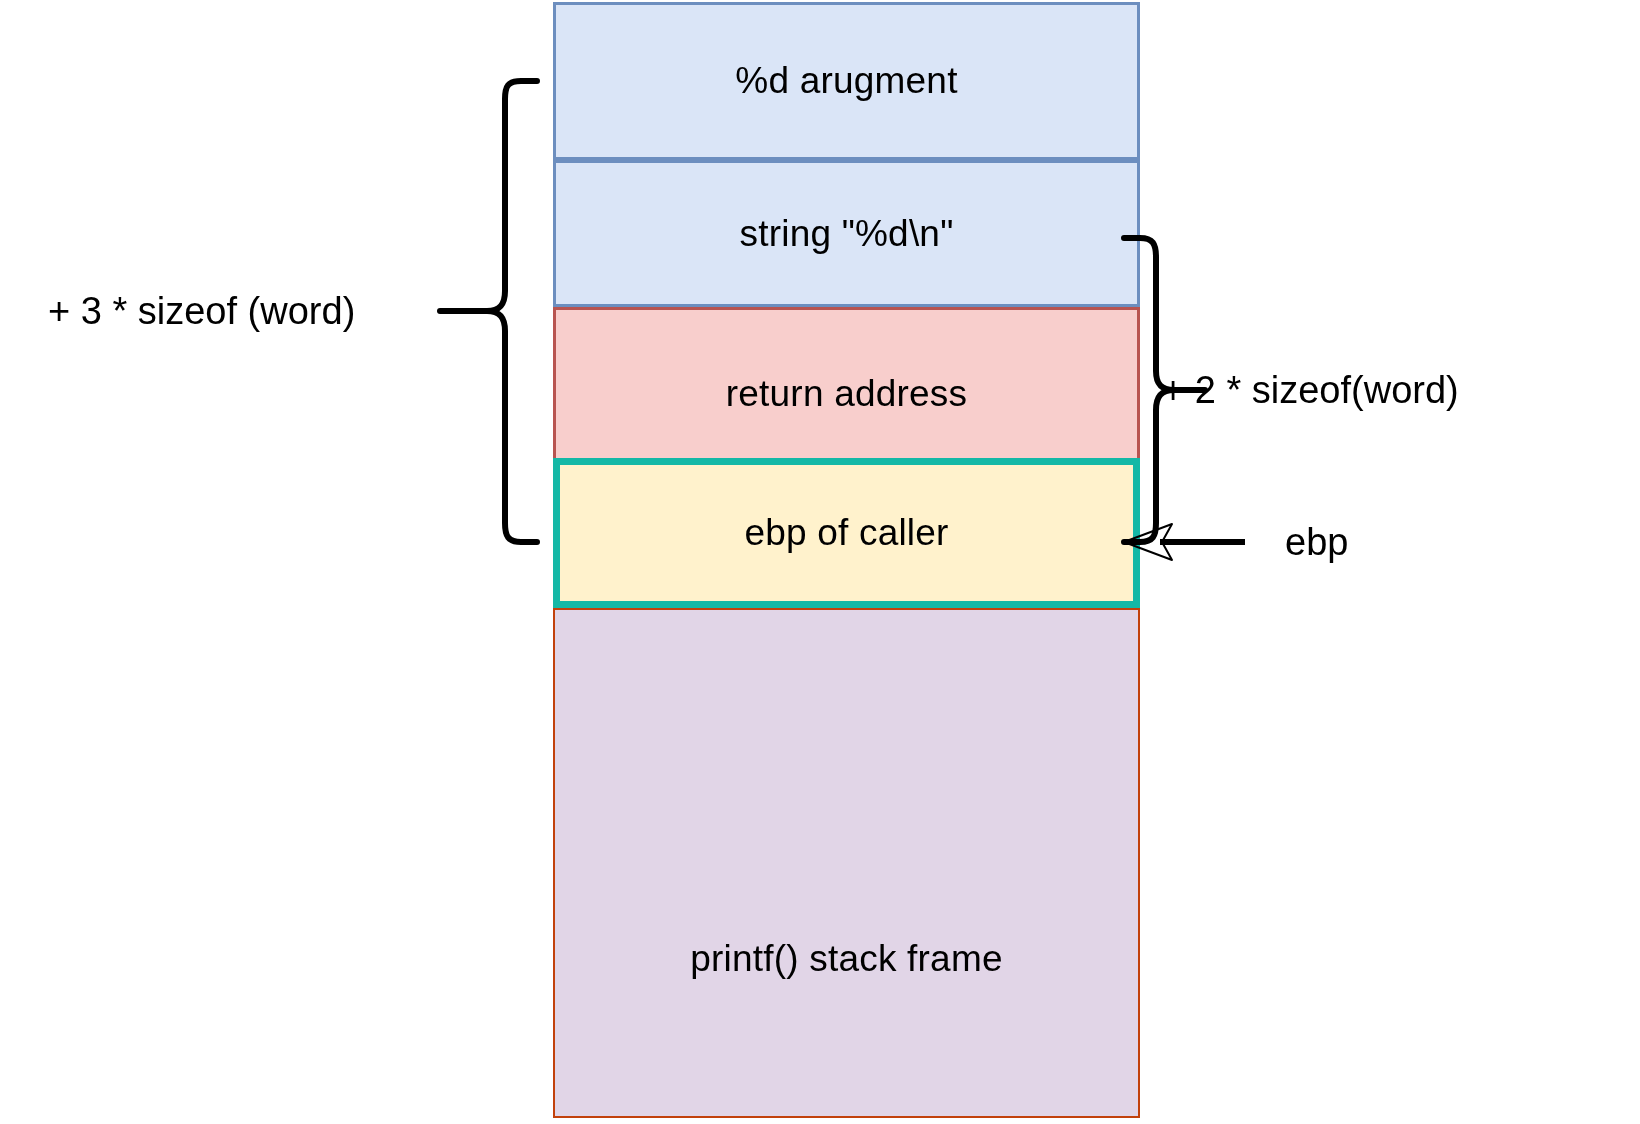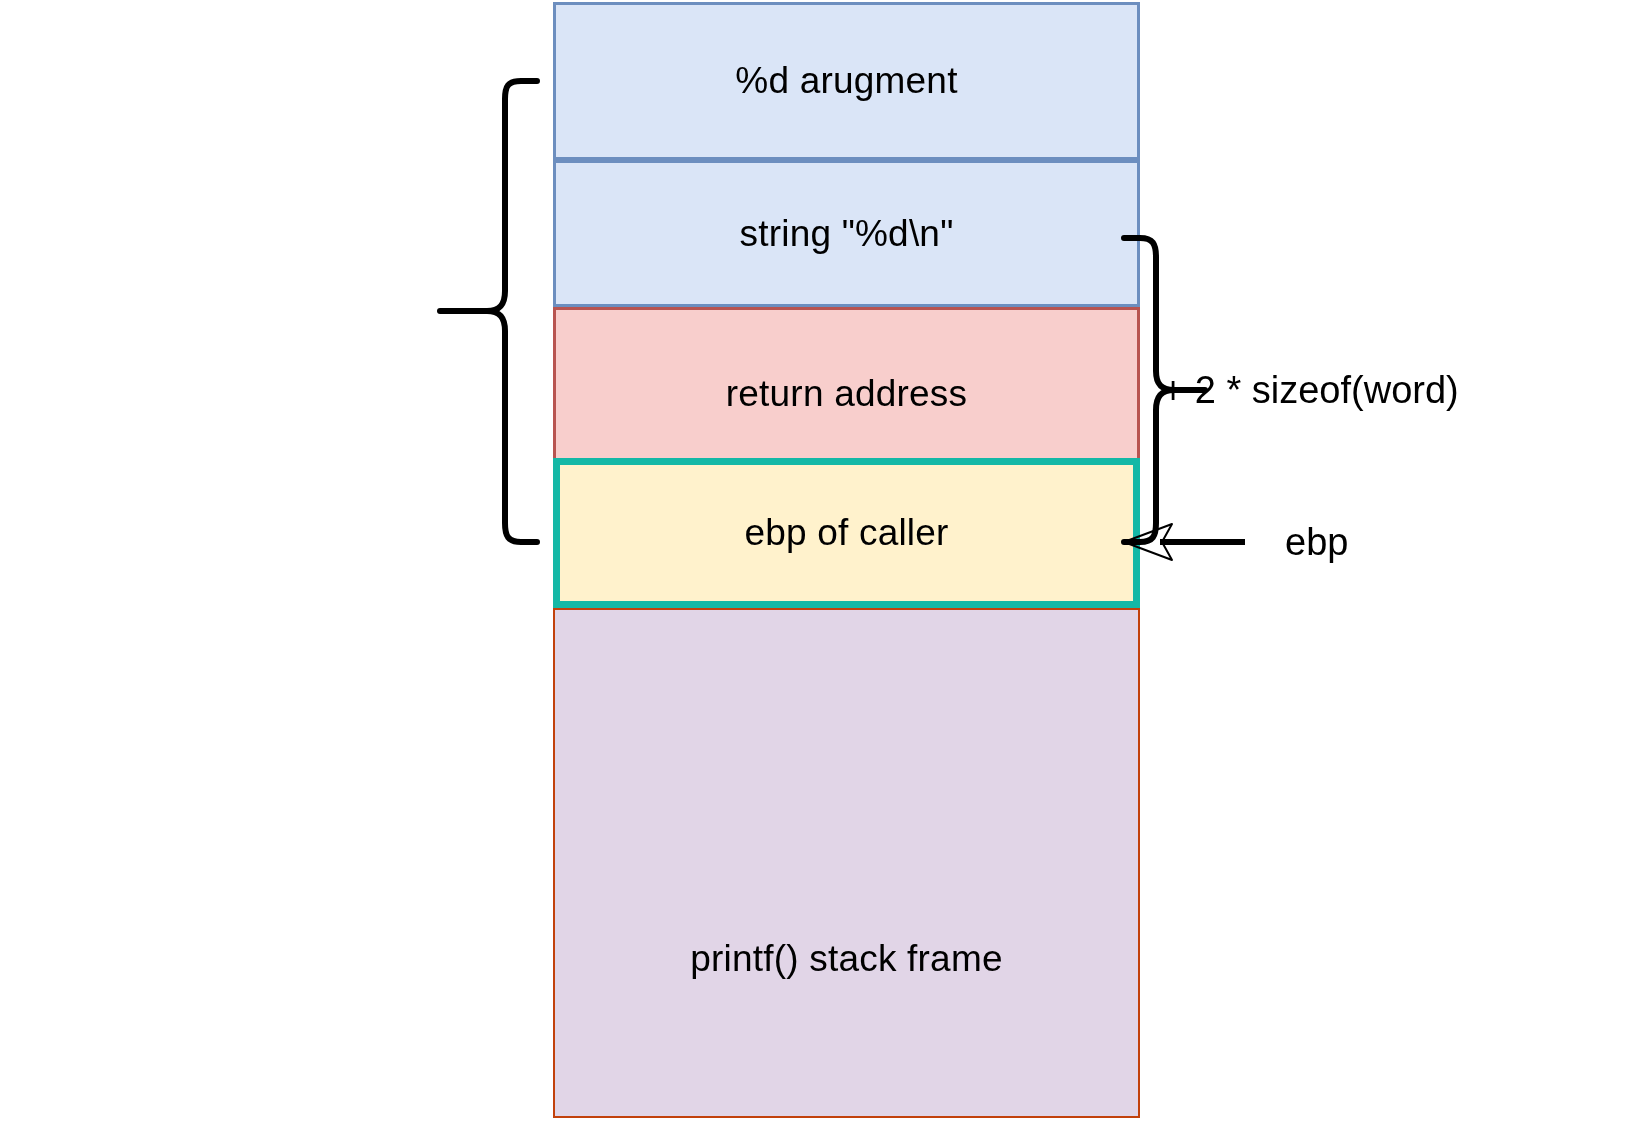--- a/index.html
+++ b/index.html
@@ -122,18 +122,19 @@
              C 1156 536 1153 542 1140 542
              L 1124 542"></path>
 
     <line x1="1174" y1="390" x2="1205" y2="390" stroke-width="6" stroke-linecap="round"></line>
 
     <line x1="1245" y1="542" x2="1160" y2="542" stroke-width="6" stroke-linecap="butt"></line>
     <path d="M 1124 542 L 1172 524 L 1162 542 L 1172 560 Z" fill="#000000" stroke="#000000" stroke-width="2" stroke-linejoin="round"></path>
 
   </svg>
 
+  <div id="label-left" class="annotation-label">+ 3 * sizeof (word)</div>
 
   <div id="label-right" class="annotation-label">+ 2 * sizeof(word)</div>
 
   <div id="label-ebp" class="annotation-label">ebp</div>
 
 </div>
 
 </body></html>

